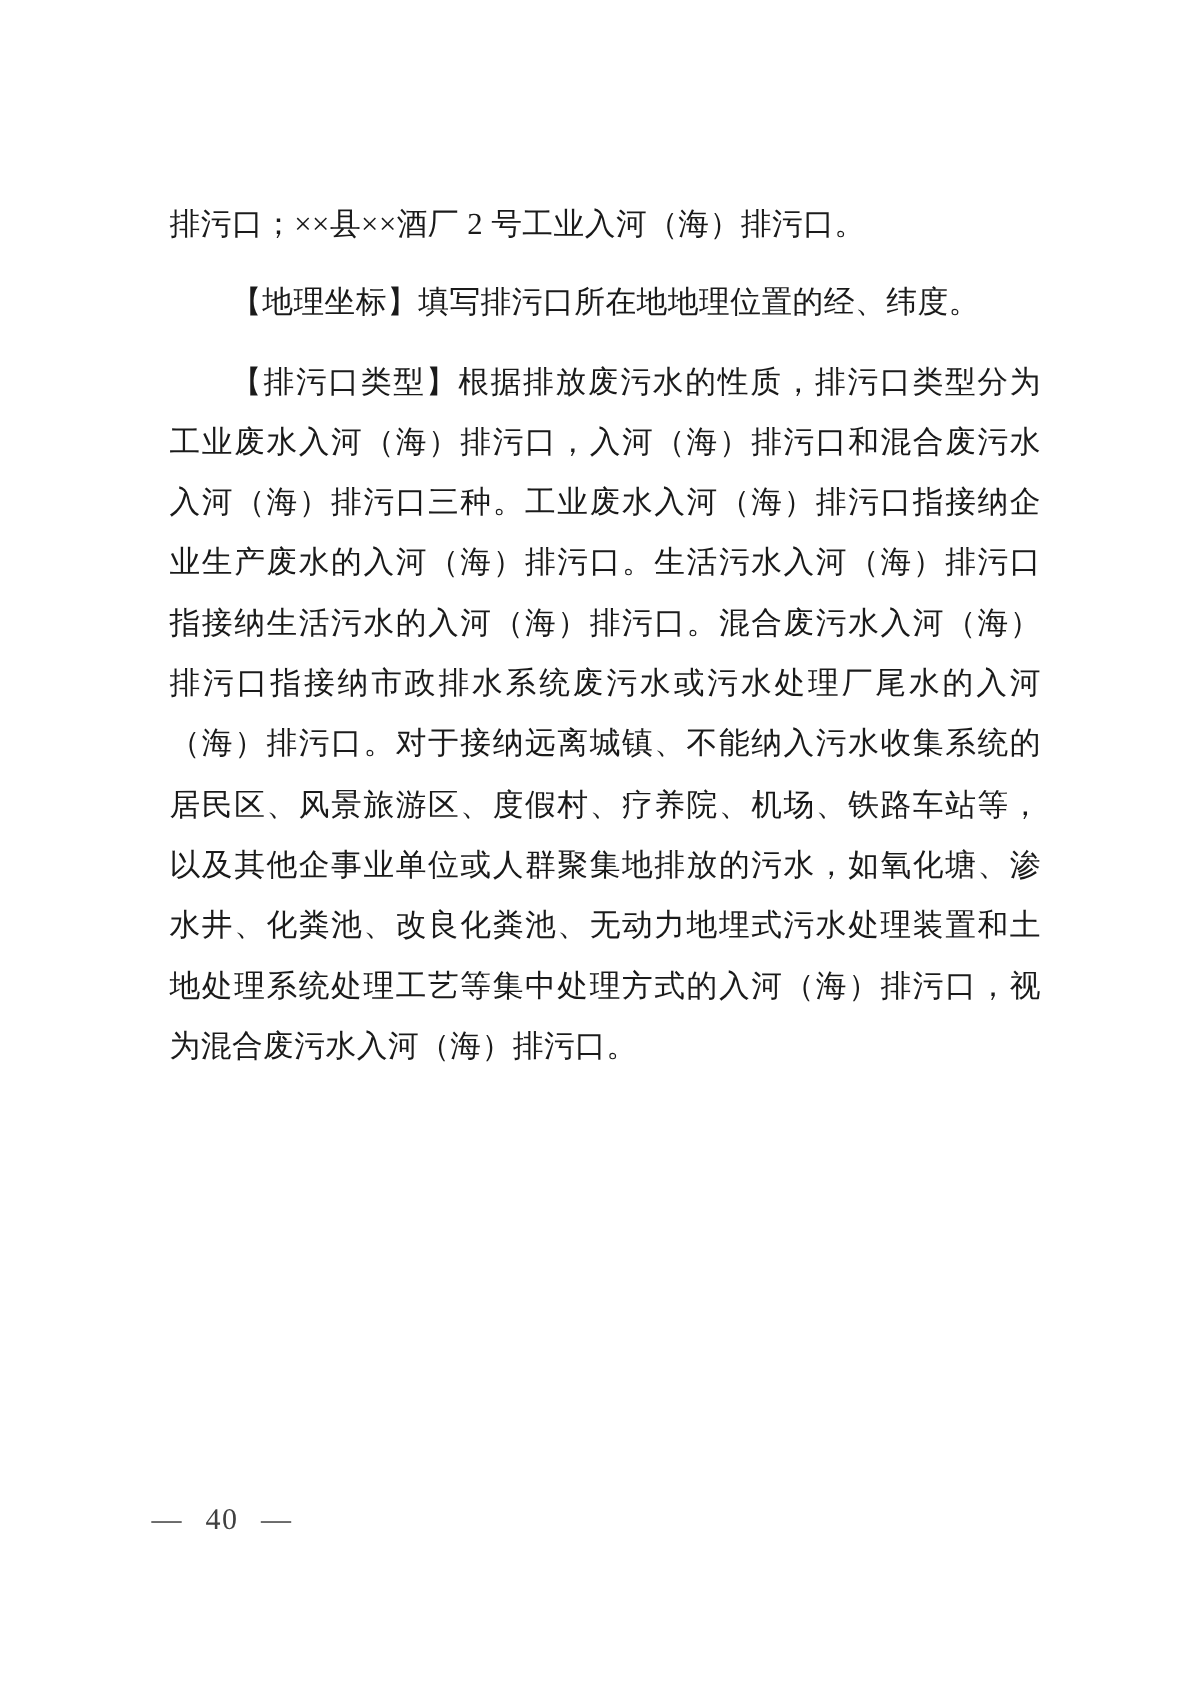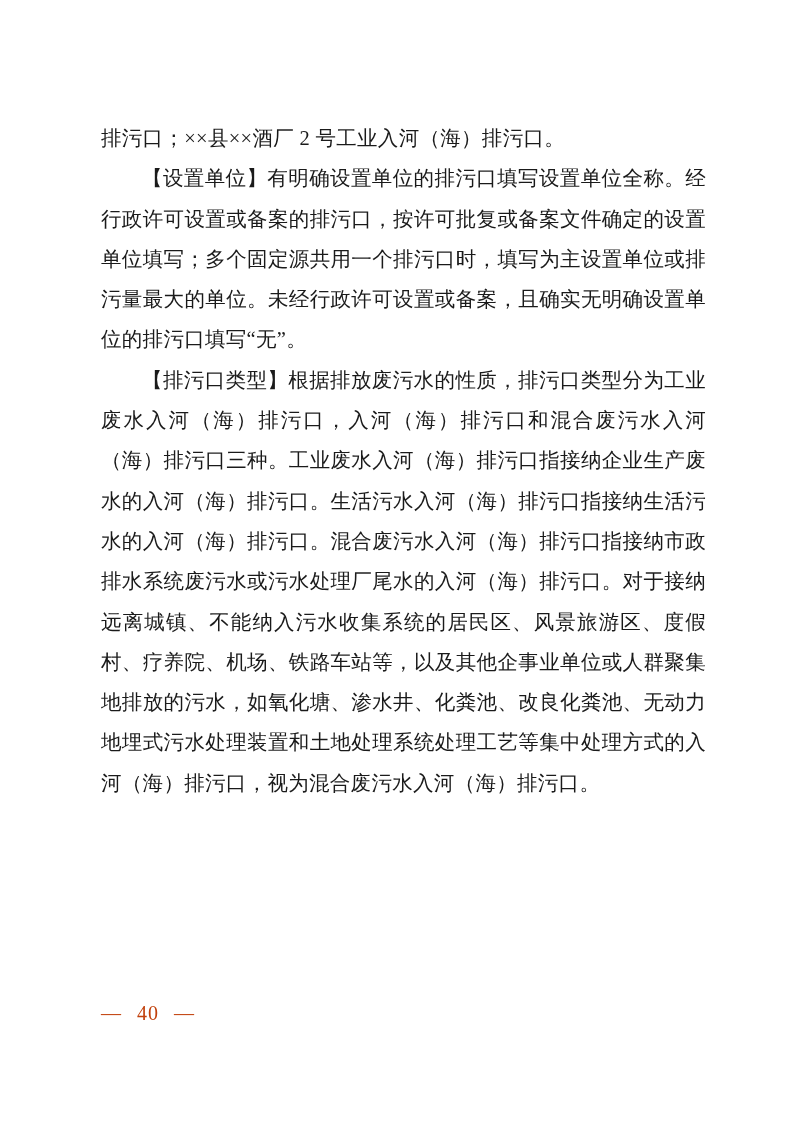--- a/index.html
+++ b/index.html
@@ -21,40 +21,40 @@
     left: 101px;
     top: 118px;
     width: 605px;
     font-size: 20.5px;
     line-height: 40.3px;
     letter-spacing: 0.3px;
     text-align: justify;
     text-justify: inter-character;
   }
   .body-text p {
-    margin: 0;
+    margin: 12px;
     padding: 0;
   }
   .body-text p.indent {
     text-indent: 2em;
   }
   .page-footer {
     position: absolute;
     left: 101px;
     top: 1000px;
     font-size: 20px;
     line-height: 26px;
     letter-spacing: 1px;
     word-spacing: 9px;
-    color: #c2410c;
+    color: #404040;
   }
 </style>
 </head>
 <body>
 
 <div class="page">
   <div class="body-text">
     <p>排污口；××县××酒厂 2 号工业入河（海）排污口。</p>
-    <p class="indent">【设置单位】有明确设置单位的排污口填写设置单位全称。经行政许可设置或备案的排污口，按许可批复或备案文件确定的设置单位填写；多个固定源共用一个排污口时，填写为主设置单位或排污量最大的单位。未经行政许可设置或备案，且确实无明确设置单位的排污口填写“无”。</p>
+    <p class="indent">【地理坐标】填写排污口所在地地理位置的经、纬度。</p>
     <p class="indent">【排污口类型】根据排放废污水的性质，排污口类型分为工业废水入河（海）排污口，入河（海）排污口和混合废污水入河（海）排污口三种。工业废水入河（海）排污口指接纳企业生产废水的入河（海）排污口。生活污水入河（海）排污口指接纳生活污水的入河（海）排污口。混合废污水入河（海）排污口指接纳市政排水系统废污水或污水处理厂尾水的入河（海）排污口。对于接纳远离城镇、不能纳入污水收集系统的居民区、风景旅游区、度假村、疗养院、机场、铁路车站等，以及其他企事业单位或人群聚集地排放的污水，如氧化塘、渗水井、化粪池、改良化粪池、无动力地埋式污水处理装置和土地处理系统处理工艺等集中处理方式的入河（海）排污口，视为混合废污水入河（海）排污口。</p>
   </div>
   <div class="page-footer">— 40 —</div>
 </div>
 
 </body></html>

